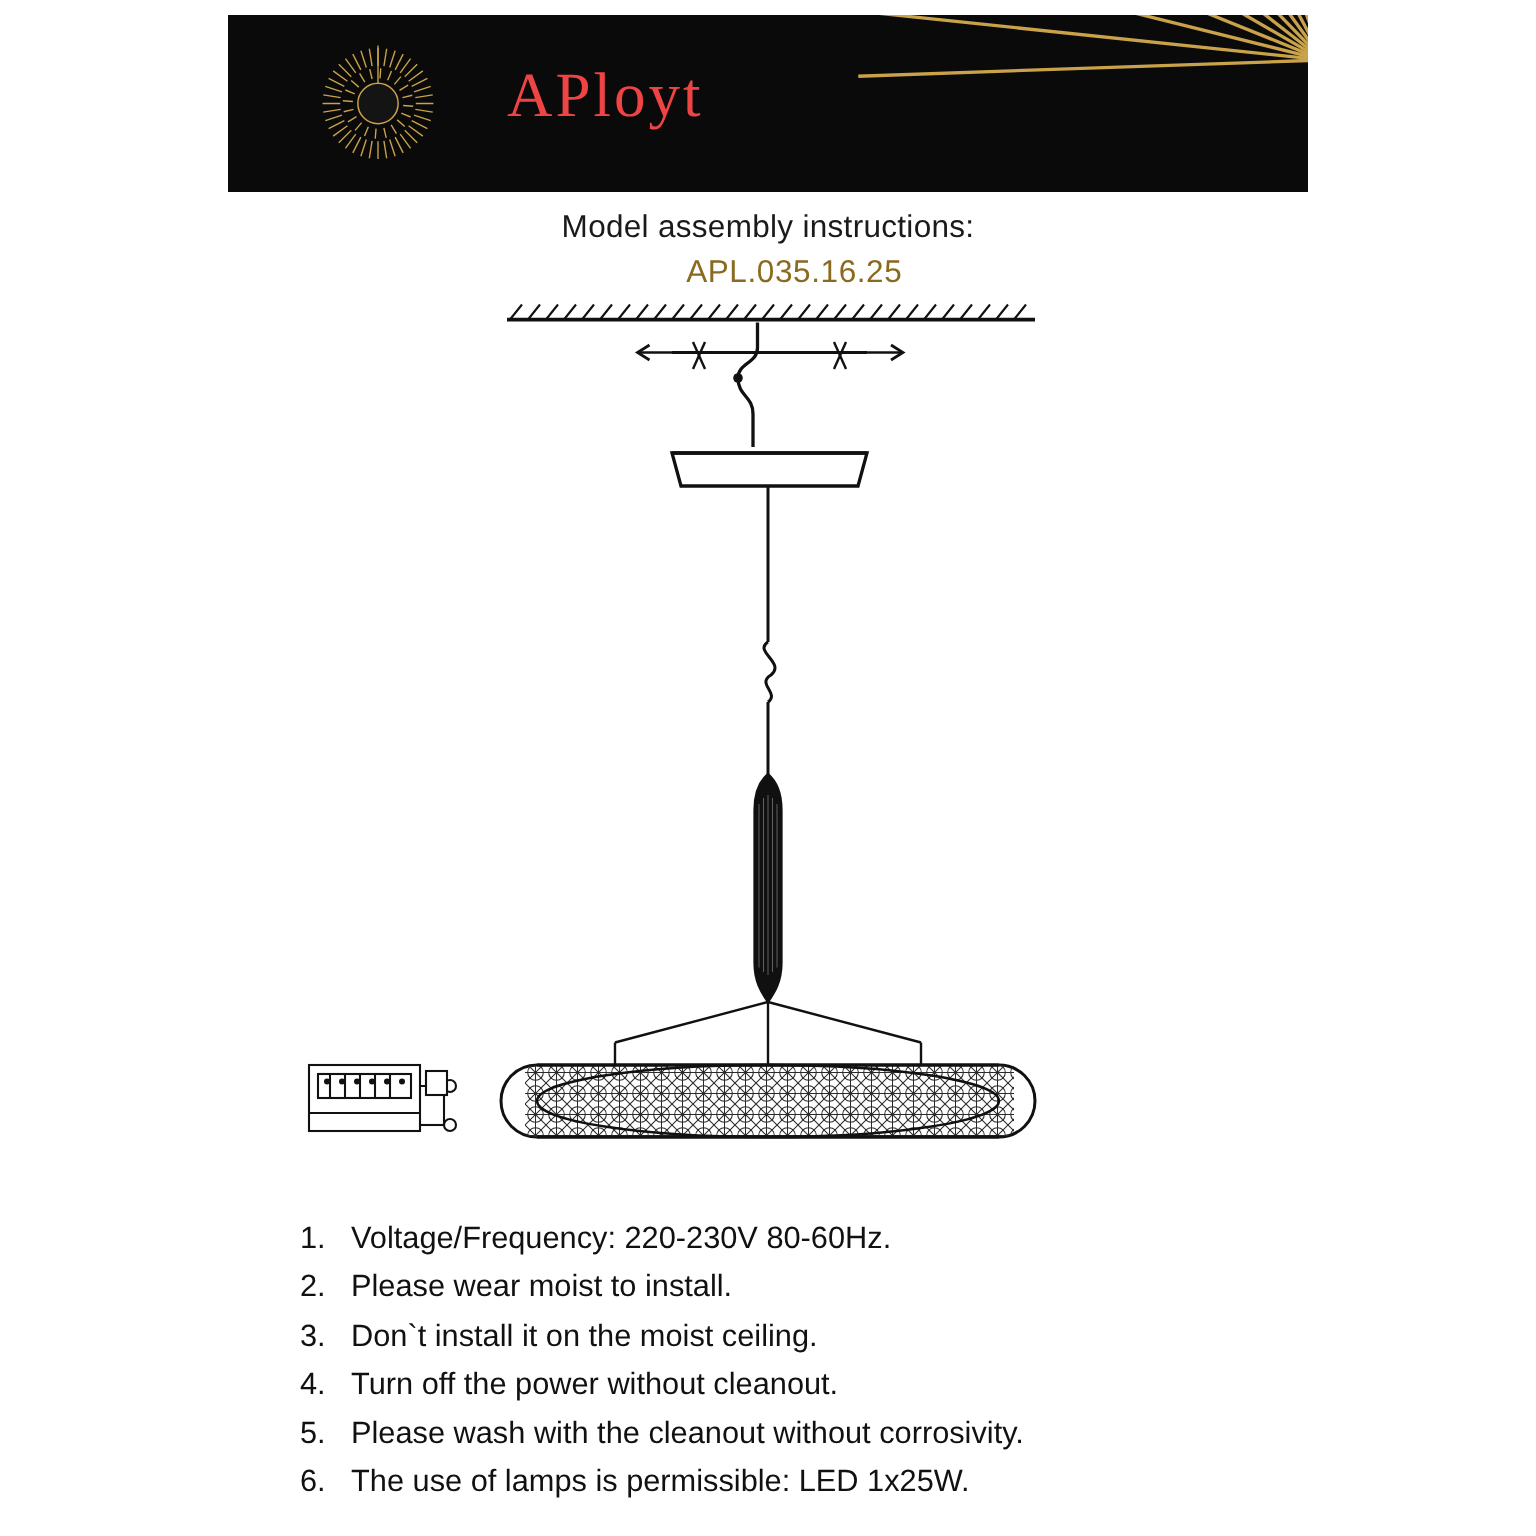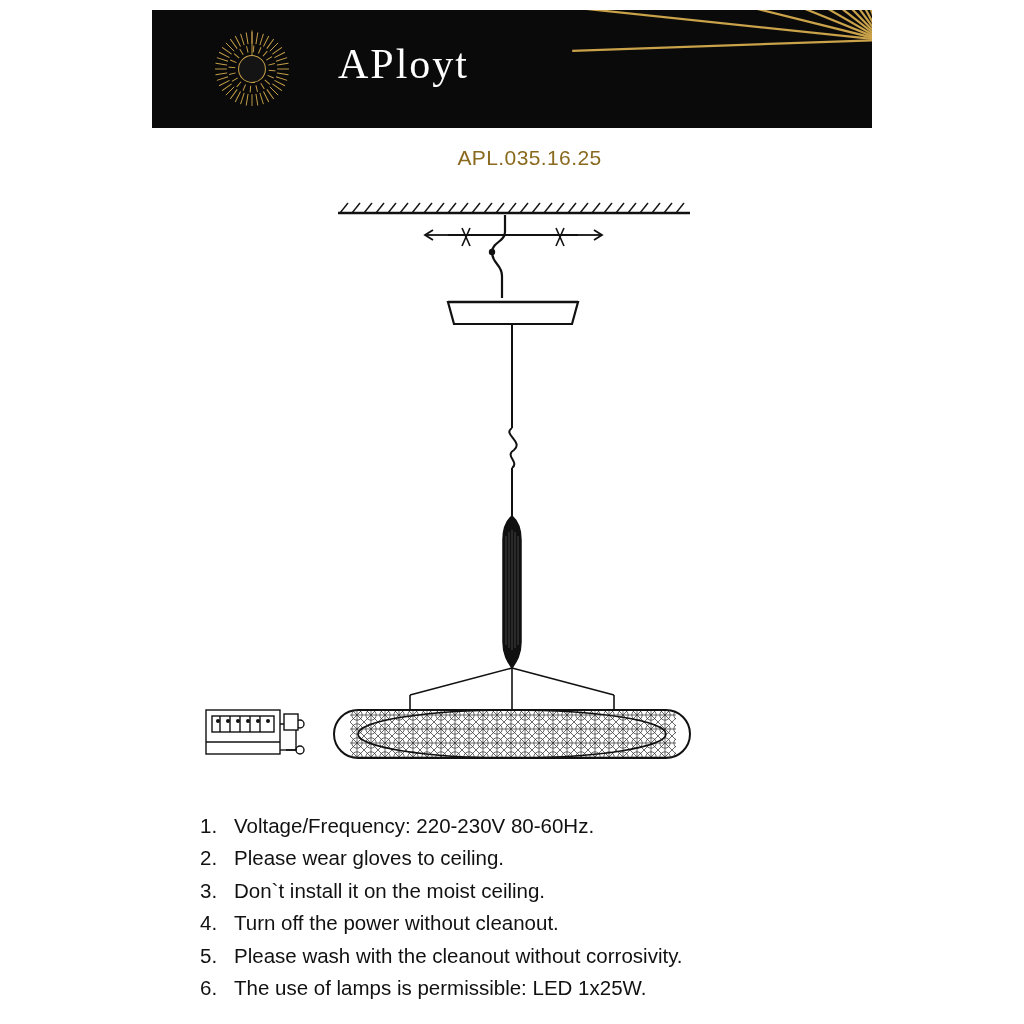--- a/index.html
+++ b/index.html
@@ -39,21 +39,21 @@
     width: 84px;
     height: 84px;
   }
   .banner-brand {
     position: absolute;
     left: 186px;
     top: 30px;
     font-family: "Liberation Serif", serif;
     font-size: 42px;
     letter-spacing: 2px;
-    color: #ffffff;
+    color: #ef4444;
     white-space: nowrap;
   }
   .banner-rays {
     position: absolute;
     right: -40px;
     top: -120px;
     width: 360px;
     height: 300px;
   }
 
@@ -208,20 +208,21 @@
         <line x1="330" y1="150" x2="155" y2="150" transform="rotate(70 330 150)"></line>
         <line x1="330" y1="150" x2="195" y2="150" transform="rotate(78 330 150)"></line>
         <line x1="330" y1="150" x2="235" y2="150" transform="rotate(86 330 150)"></line>
         <line x1="330" y1="150" x2="265" y2="150" transform="rotate(94 330 150)"></line>
         <line x1="330" y1="150" x2="290" y2="150" transform="rotate(102 330 150)"></line>
       </g>
     </svg>
   </div>
 
   <div class="title-block">
+    <div class="title-main">Model assembly instructions:</div>
     <div class="title-model">APL.035.16.25</div>
   </div>
 
   <svg class="diagram" viewBox="0 0 1024 600">
 
     <g>
       <line x1="338" y1="23" x2="690" y2="23" stroke="#111" stroke-width="2.5"></line>
       <g stroke="#111" stroke-width="1.4">
         <line x1="340" y1="23" x2="348" y2="13"></line>
           <line x1="352" y1="23" x2="360" y2="13"></line>
@@ -358,21 +359,21 @@
     </g>
   </svg>
 
   <div class="instructions">
     <div class="instr-row">
       <span class="instr-num">1.</span>
       <span class="instr-text">Voltage/Frequency: 220-230V 80-60Hz.</span>
     </div>
     <div class="instr-row">
       <span class="instr-num">2.</span>
-      <span class="instr-text">Please wear gloves to ceiling.</span>
+      <span class="instr-text">Please wear moist to install.</span>
     </div>
     <div class="instr-row">
       <span class="instr-num">3.</span>
       <span class="instr-text">Don`t install it on the moist ceiling.</span>
     </div>
     <div class="instr-row">
       <span class="instr-num">4.</span>
       <span class="instr-text">Turn off the power without cleanout.</span>
     </div>
     <div class="instr-row">

